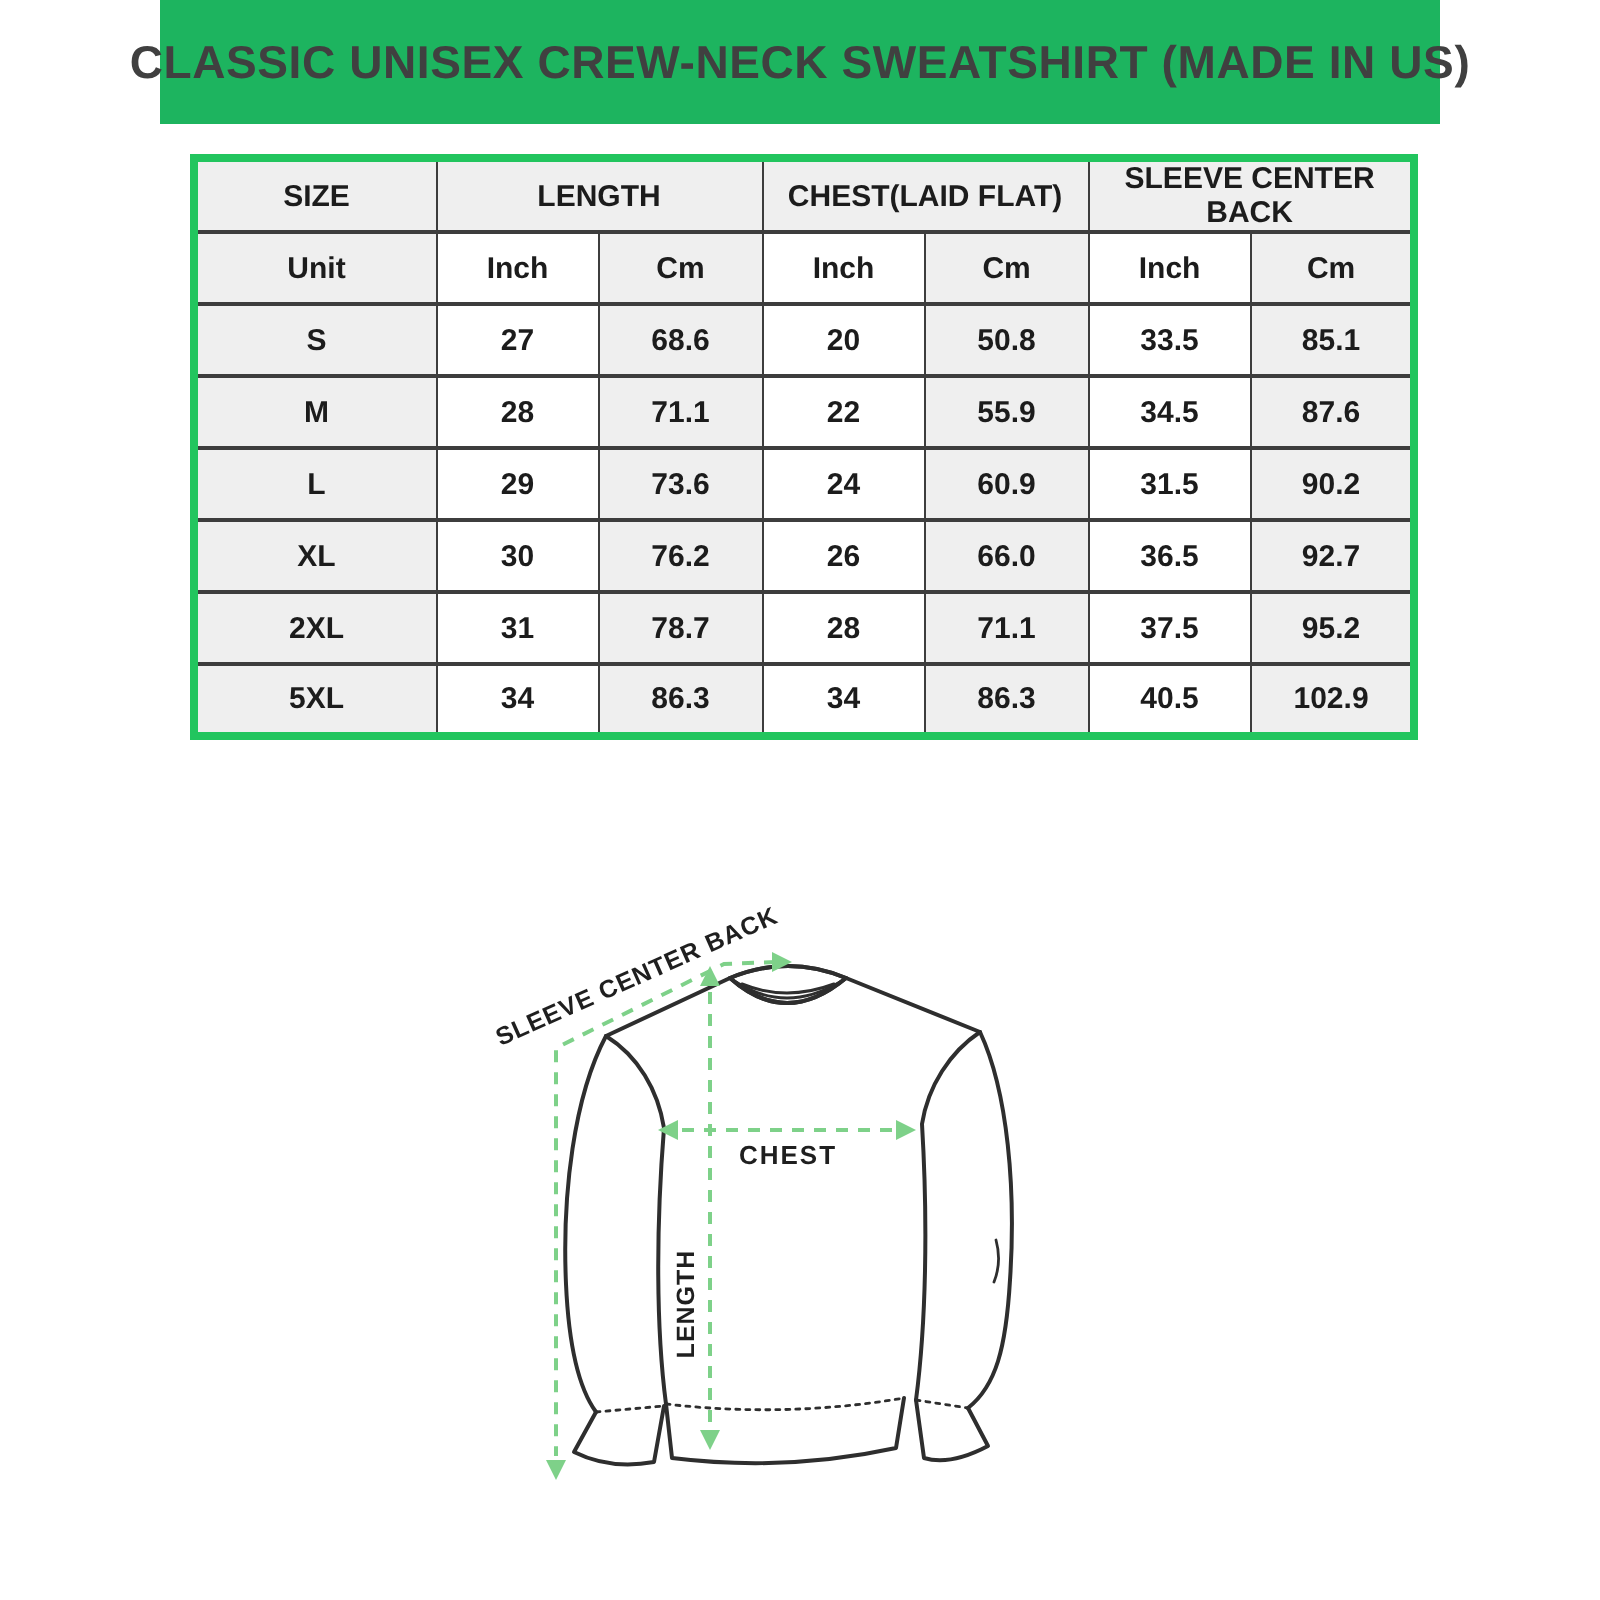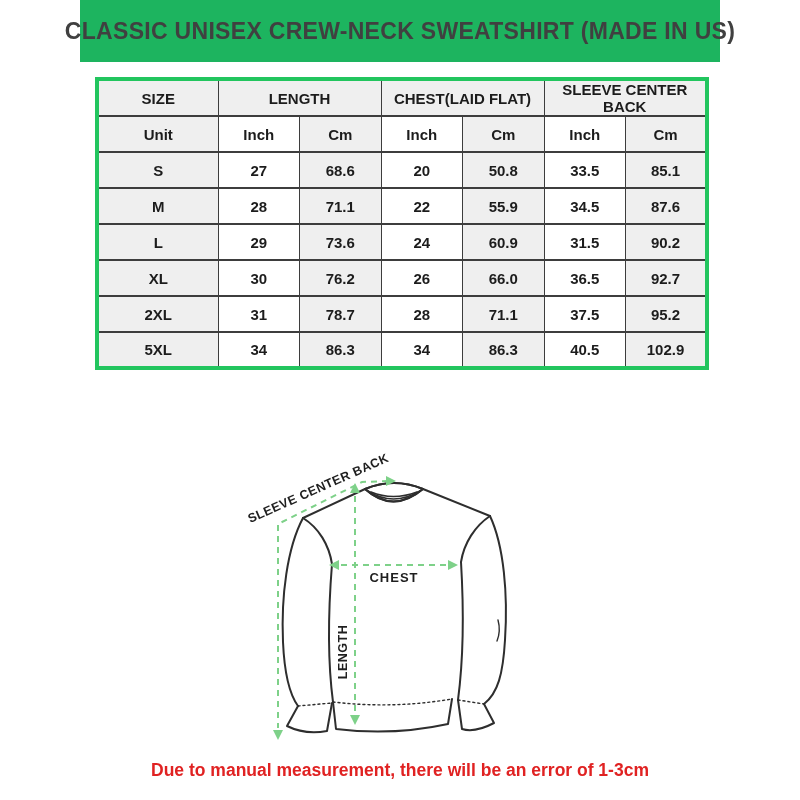--- a/index.html
+++ b/index.html
@@ -180,15 +180,14 @@
         <polygon points="94,113 104,108 104,118"></polygon>
         <polygon points="223,113 213,108 213,118"></polygon>
       </g>
 
       <text transform="translate(85,40) rotate(-24)" text-anchor="middle" font-size="12.5" letter-spacing="0.5">SLEEVE CENTER BACK</text>
       <text x="159" y="130" text-anchor="middle" font-size="13" letter-spacing="1">CHEST</text>
       <text transform="translate(112,200) rotate(-90)" text-anchor="middle" font-size="12.5" letter-spacing="0.5">LENGTH</text>
     </svg>
   </div>
 
-  <div class="note" style="color: rgb(224, 34, 34);">Due to manual measurement, there will be an error of 1-3cm</div>
 
 </div>
 
 </body></html>

